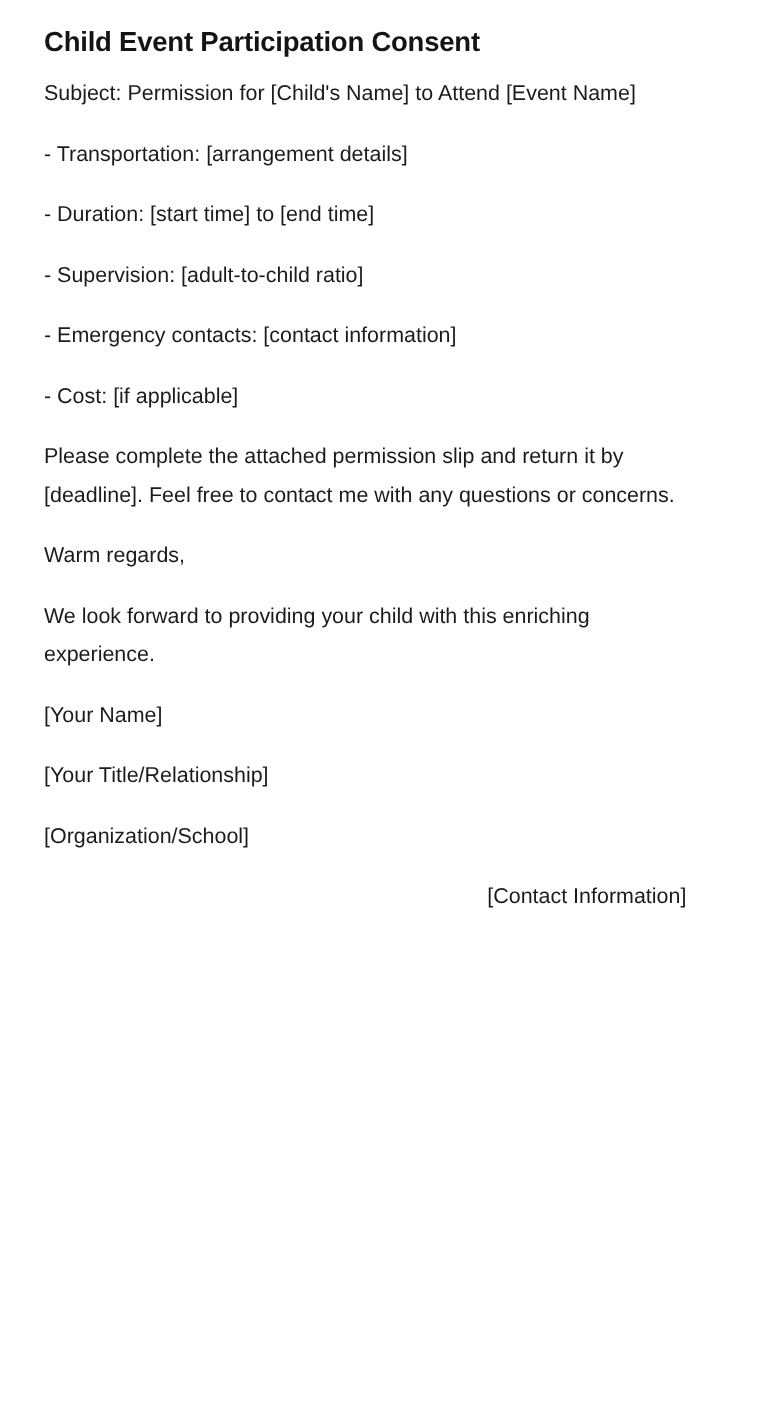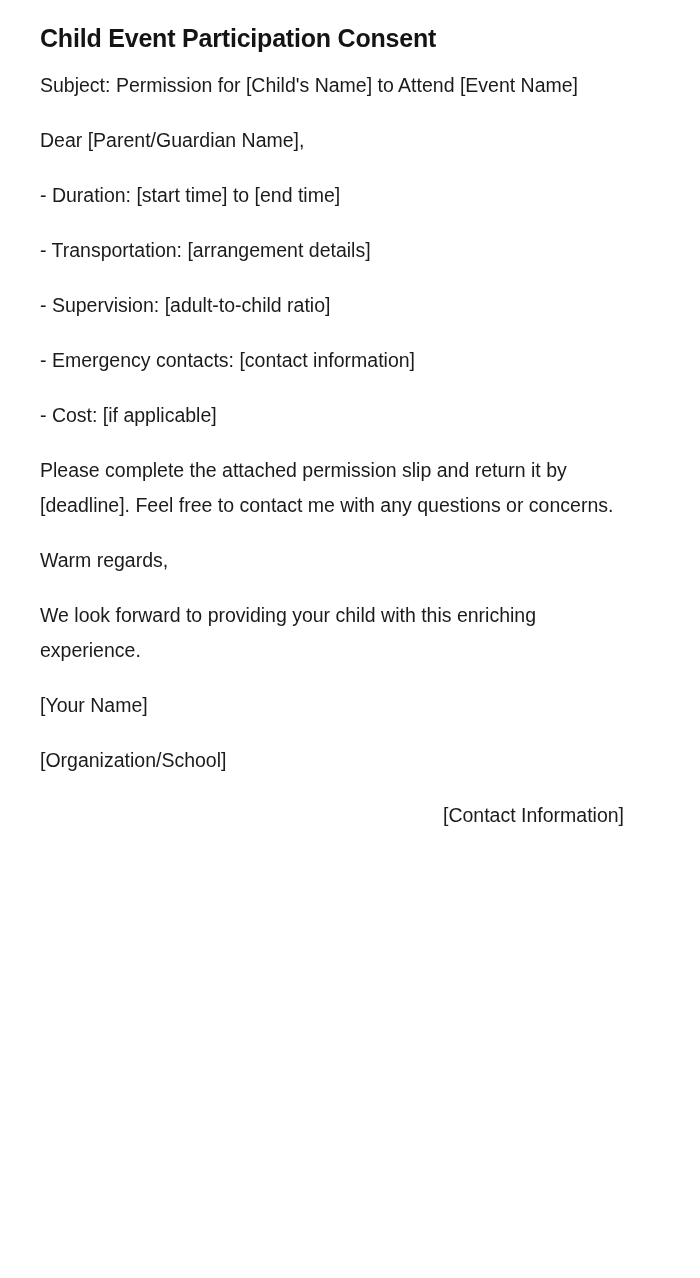--- a/index.html
+++ b/index.html
@@ -42,41 +42,41 @@
 </style>
 </head>
 <body>
 
 <div class="document">
 
   <h1 class="doc-title">Child Event Participation Consent</h1>
 
   <p class="doc-para">Subject: Permission for [Child's Name] to Attend [Event Name]</p>
 
-  <p class="doc-para">Dear [Parent/Guardian Name],</p>
 
 
 
 
+  <p class="doc-para">- Transportation: [arrangement details]</p>
+
   <p class="doc-para">- Duration: [start time] to [end time]</p>
-
-  <p class="doc-para">- Transportation: [arrangement details]</p>
 
   <p class="doc-para">- Supervision: [adult-to-child ratio]</p>
 
   <p class="doc-para">- Emergency contacts: [contact information]</p>
 
   <p class="doc-para">- Cost: [if applicable]</p>
 
   <p class="doc-para">Please complete the attached permission slip and return it by [deadline]. Feel free to contact me with any questions or concerns.</p>
 
   <p class="doc-para">Warm regards,</p>
 
   <p class="doc-para">We look forward to providing your child with this enriching experience.</p>
 
   <p class="doc-para">[Your Name]</p>
 
+  <p class="doc-para">[Your Title/Relationship]</p>
 
   <p class="doc-para">[Organization/School]</p>
 
   <p class="doc-para">[Contact Information]</p>
 
 </div>
 
 </body></html>

